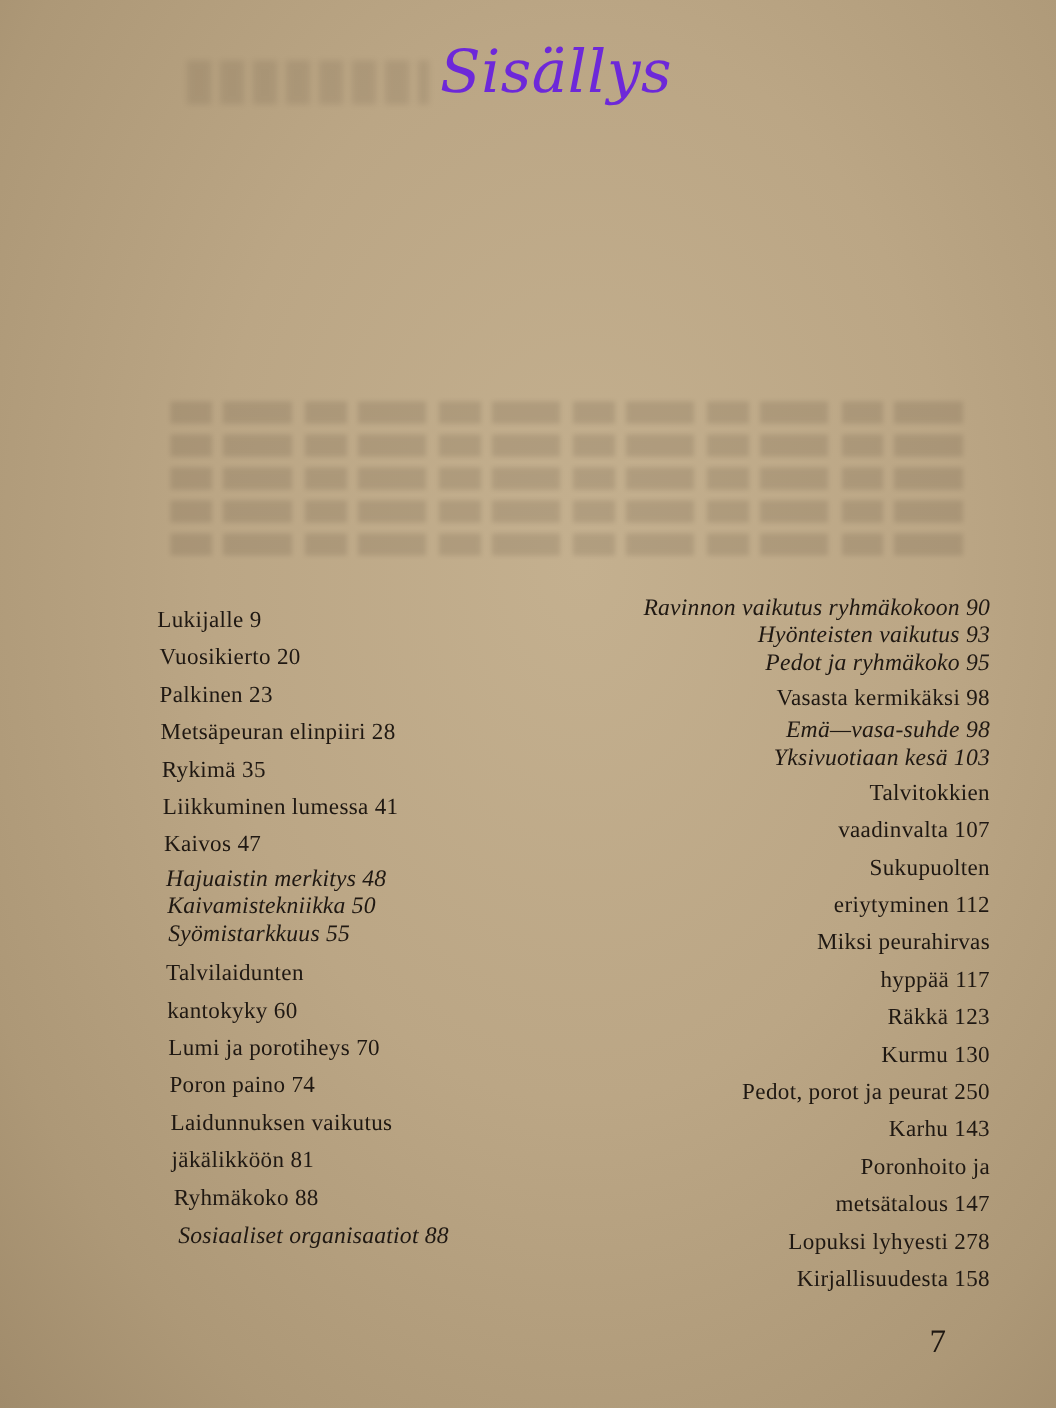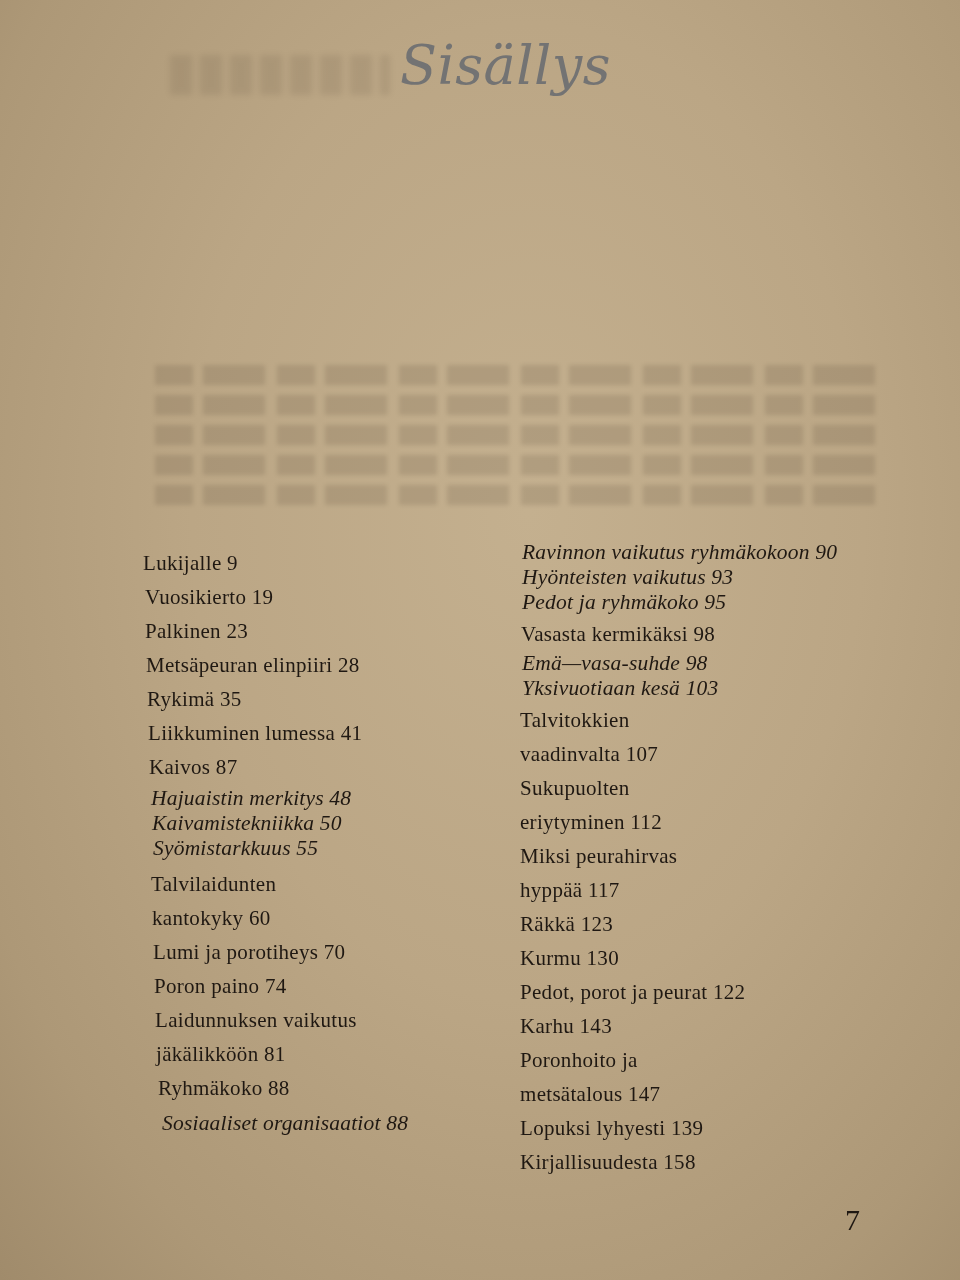--- a/index.html
+++ b/index.html
@@ -17,25 +17,25 @@
     repeating-linear-gradient(90deg, #3a2c1e 0 38px, transparent 38px 48px, #3a2c1e 48px 110px, transparent 110px 122px);
     height: 20px; margin: 10px 0 8px; }
   .bleed-title { position: absolute; left: 170px; top: 55px; width: 220px; height: 40px;
     filter: blur(3px); opacity: 0.10;
     background: repeating-linear-gradient(90deg, #3a2c1e 0 22px, transparent 22px 30px); }
 
   .title {
     position: absolute; left: 400px; top: 34px;
     font-family: "DejaVu Serif", "Liberation Serif", serif;
     font-style: italic; font-size: 54px; letter-spacing: 0.5px;
-    color: #737373; margin: 0; font-weight: normal;
+    color: #6d28d9; margin: 0; font-weight: normal;
   }
   .col { position: absolute; }
   .col-left { left: 143px; top: 546px; width: 360px; }
-  .col-right { left: 520px; top: 540px; width: 380px; }
+  .col-right { left: 520px; top: 540px; width: 380px; text-align: right; }
 
   .entry { font-size: 29px; line-height: 34px; white-space: nowrap; letter-spacing: 0.3px; }
   .entry.main { font-size: 21px; }
   .entry.sub { font-style: italic; font-size: 21.5px; line-height: 25px; letter-spacing: 0.2px; }
 
   .page-number {
     position: absolute; left: 845px; top: 1203px;
     font-size: 30px; color: #1f1812;
   }
 </style>
@@ -48,26 +48,26 @@
     <div></div>
     <div></div>
     <div></div>
     <div></div>
 </div>
 
 <h1 class="title">Sisällys</h1>
 
 <div class="col col-left">
   <div class="entry main" style="margin-left:0px">Lukijalle 9</div>
-  <div class="entry main" style="margin-left:2px">Vuosikierto 19</div>
+  <div class="entry main" style="margin-left:2px">Vuosikierto 20</div>
   <div class="entry main" style="margin-left:2px">Palkinen 23</div>
   <div class="entry main" style="margin-left:3px">Metsäpeuran elinpiiri 28</div>
   <div class="entry main" style="margin-left:4px">Rykimä 35</div>
   <div class="entry main" style="margin-left:5px">Liikkuminen lumessa 41</div>
-  <div class="entry main" style="margin-left:6px">Kaivos 87</div>
+  <div class="entry main" style="margin-left:6px">Kaivos 47</div>
   <div class="entry sub" style="margin-left:8px;margin-top:2px">Hajuaistin merkitys 48</div>
   <div class="entry sub" style="margin-left:9px">Kaivamistekniikka 50</div>
   <div class="entry sub" style="margin-left:10px">Syömistarkkuus 55</div>
   <div class="entry main" style="margin-left:8px;margin-top:6px">Talvilaidunten</div>
   <div class="entry main" style="margin-left:9px">kantokyky 60</div>
   <div class="entry main" style="margin-left:10px">Lumi ja porotiheys 70</div>
   <div class="entry main" style="margin-left:11px">Poron paino 74</div>
   <div class="entry main" style="margin-left:12px">Laidunnuksen vaikutus</div>
   <div class="entry main" style="margin-left:13px">jäkälikköön 81</div>
   <div class="entry main" style="margin-left:15px">Ryhmäkoko 88</div>
@@ -82,21 +82,21 @@
   <div class="entry sub" style="margin-left:2px">Emä—vasa-suhde 98</div>
   <div class="entry sub" style="margin-left:2px">Yksivuotiaan kesä 103</div>
   <div class="entry main" style="margin-left:0px;margin-top:2px">Talvitokkien</div>
   <div class="entry main">vaadinvalta 107</div>
   <div class="entry main">Sukupuolten</div>
   <div class="entry main">eriytyminen 112</div>
   <div class="entry main">Miksi peurahirvas</div>
   <div class="entry main">hyppää 117</div>
   <div class="entry main">Räkkä 123</div>
   <div class="entry main">Kurmu 130</div>
-  <div class="entry main">Pedot, porot ja peurat 122</div>
+  <div class="entry main">Pedot, porot ja peurat 250</div>
   <div class="entry main">Karhu 143</div>
   <div class="entry main">Poronhoito ja</div>
   <div class="entry main">metsätalous 147</div>
-  <div class="entry main">Lopuksi lyhyesti 139</div>
+  <div class="entry main">Lopuksi lyhyesti 278</div>
   <div class="entry main">Kirjallisuudesta 158</div>
 </div>
 
 <div class="page-number">7</div>
 
 </body></html>

